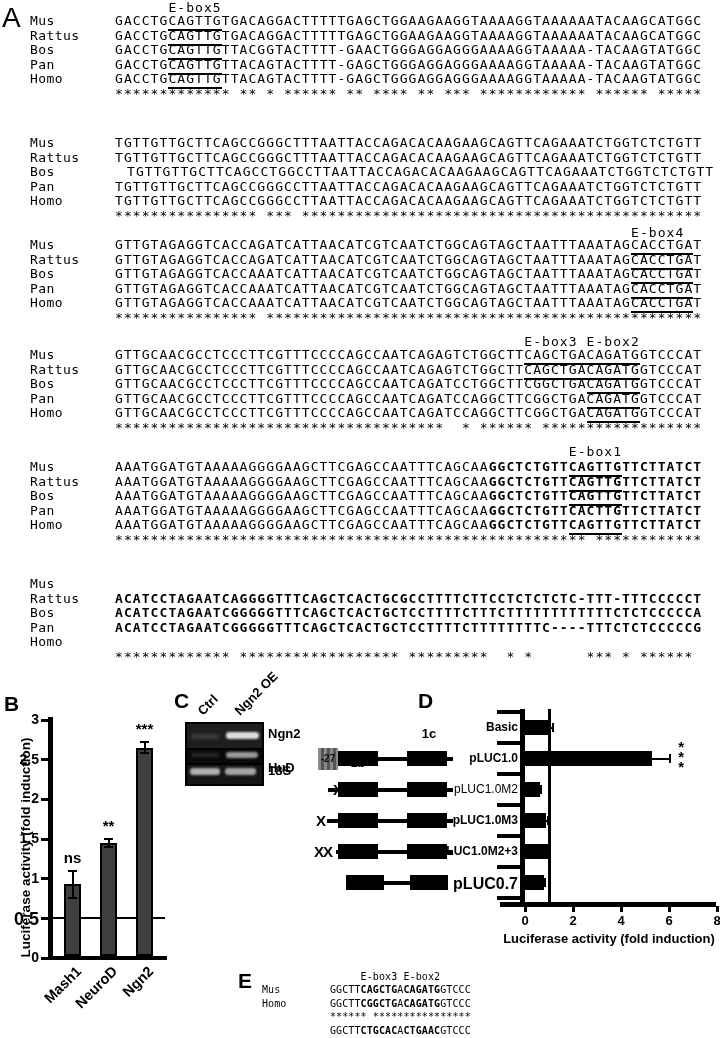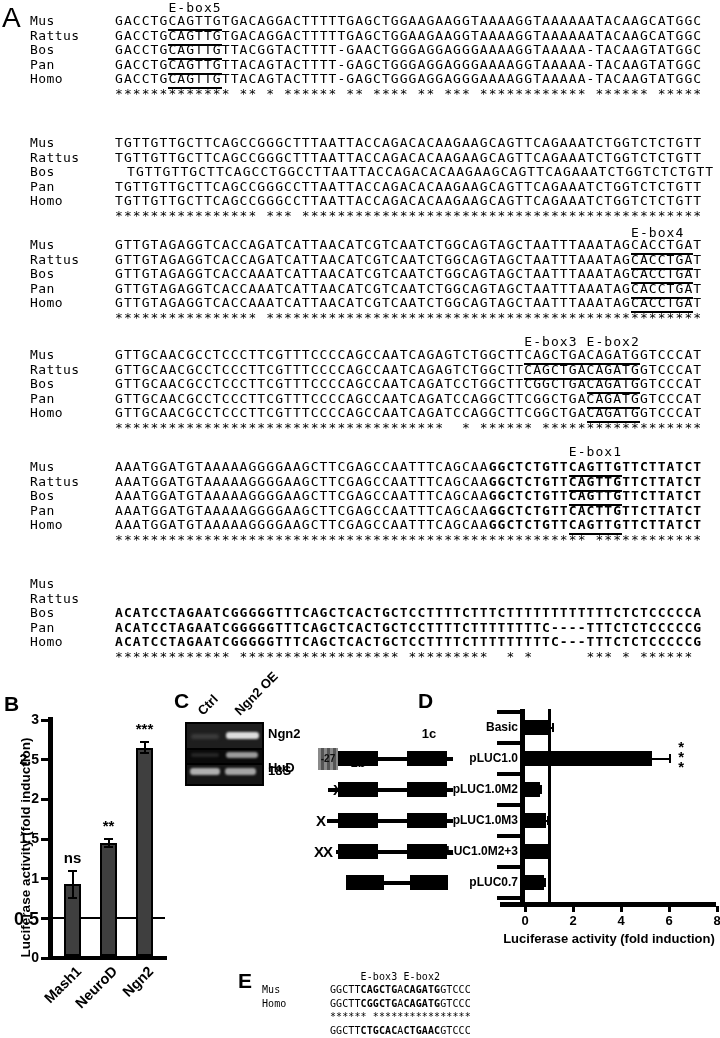--- a/index.html
+++ b/index.html
@@ -76,26 +76,26 @@
       <div class="mono" style="left: 115px; top: 474.5px;"><span>AAATGGATGTAAAAAGGGGAAGCTTCGAGCCAATTTCAGCAA</span><span class="b">GGCTCTGTT</span><span class="b u">CAGTTG</span><span class="b">TTCTTATCT</span></div>
       <div class="mono mono-name" style="left: 30px; top: 489px;">Bos</div>
       <div class="mono" style="left: 115px; top: 489px;"><span>AAATGGATGTAAAAAGGGGAAGCTTCGAGCCAATTTCAGCAA</span><span class="b">GGCTCTGTT</span><span class="b u">CAGTTG</span><span class="b">TTCTTATCT</span></div>
       <div class="mono mono-name" style="left: 30px; top: 503.5px;">Pan</div>
       <div class="mono" style="left: 115px; top: 503.5px;"><span>AAATGGATGTAAAAAGGGGAAGCTTCGAGCCAATTTCAGCAA</span><span class="b">GGCTCTGTTCACTTGTTCTTATCT</span></div>
       <div class="mono mono-name" style="left: 30px; top: 518px;">Homo</div>
       <div class="mono" style="left: 115px; top: 518px;"><span>AAATGGATGTAAAAAGGGGAAGCTTCGAGCCAATTTCAGCAA</span><span class="b">GGCTCTGTT</span><span class="b u">CAGTTG</span><span class="b">TTCTTATCT</span></div>
       <div class="mono" style="left: 115px; top: 532.5px;">***************************************************** ************</div>
       <div class="mono mono-name" style="left: 30px; top: 577px;">Mus</div>
       <div class="mono mono-name" style="left: 30px; top: 591.5px;">Rattus</div>
+      <div class="mono" style="left: 115px; top: 591.5px;"><span class="b">ACATCCTAGAATCAGGGGTTTCAGCTCACTGCGCCTTTTCTTCCTCTCTCTC-TTT-TTTCCCCCT</span></div>
       <div class="mono mono-name" style="left: 30px; top: 606px;">Bos</div>
       <div class="mono" style="left: 115px; top: 606px;"><span class="b">ACATCCTAGAATCGGGGGTTTCAGCTCACTGCTCCTTTTCTTTCTTTTTTTTTTTTCTCTCCCCCA</span></div>
       <div class="mono mono-name" style="left: 30px; top: 620.5px;">Pan</div>
       <div class="mono" style="left: 115px; top: 620.5px;"><span class="b">ACATCCTAGAATCGGGGGTTTCAGCTCACTGCTCCTTTTCTTTTTTTTC----TTTCTCTCCCCCG</span></div>
       <div class="mono mono-name" style="left: 30px; top: 635px;">Homo</div>
-      <div class="mono" style="left: 115px; top: 635px;"><span class="b">ACATCCTAGAATCGGGGGTTTCAGCTCACTGCTCCTTTTCTTTTTTTTTC---TTTCTCTCCCCCG</span></div>
       <div class="mono" style="left: 115px; top: 649.5px;">************* ****************** *********  * *      *** * ****** </div>
     </div>
 
   <div class="pletter" style="left:4px;top:692px">B</div>
   <div class="abs" style="left:-100px;top:840px;width:250px;text-align:center;font-weight:bold;font-size:13.5px;transform:rotate(-90deg);transform-origin:center">Luciferase activity (fold induction)</div>
   <div id="panelB" class="abs" style="inset:0">
       <div class="blk" style="left: 48px; top: 717px; width: 4.5px; height: 241px;"></div>
       <div class="blk" style="left: 48px; top: 955.5px; width: 119px; height: 4.5px;"></div>
       <div class="blk" style="left: 41px; top: 956.5px; width: 9px; height: 3px;"></div>
       <div class="abs" style="left: 12px; top: 949px; width: 27px; text-align: right; font-weight: bold; font-size: 14px;">0</div>
@@ -207,36 +207,36 @@
       <div class="blk" style="left: 551.6px; top: 723px; width: 2px; height: 9px;"></div>
       <div class="blk" style="left: 546.8px; top: 723px; width: 2px; height: 9px;"></div>
       <div class="abs" style="left: 393px; top: 750.5px; width: 125px; text-align: right; font-weight: bold; font-size: 12px;">pLUC1.0</div>
       <div class="abs" style="left: 525px; top: 751px; width: 127.2px; height: 15px; background: rgb(0, 0, 0);"></div>
       <div class="blk" style="left: 634.2px; top: 757.5px; width: 36px; height: 2px;"></div>
       <div class="blk" style="left: 669.2px; top: 754px; width: 2px; height: 9px;"></div>
       <div class="blk" style="left: 633.2px; top: 754px; width: 2px; height: 9px;"></div>
       <div class="abs" style="left: 678.2px; top: 741.5px; font-weight: bold; font-size: 15px; line-height: 10px;">*</div>
       <div class="abs" style="left: 678.2px; top: 751.5px; font-weight: bold; font-size: 15px; line-height: 10px;">*</div>
       <div class="abs" style="left: 678.2px; top: 761.5px; font-weight: bold; font-size: 15px; line-height: 10px;">*</div>
-      <div class="abs" style="left: 393px; top: 781.5px; width: 125px; text-align: right; font-weight: bold; font-size: 12px;">pLUC1.0M2</div>
+      <div class="abs" style="left: 393px; top: 781.5px; width: 125px; text-align: right; font-weight: normal; font-size: 12px;">pLUC1.0M2</div>
       <div class="abs" style="left: 525px; top: 782px; width: 14.88px; height: 15px; background: rgb(0, 0, 0);"></div>
       <div class="blk" style="left: 538.44px; top: 788.5px; width: 2.88px; height: 2px;"></div>
       <div class="blk" style="left: 540.32px; top: 785px; width: 2px; height: 9px;"></div>
       <div class="blk" style="left: 537.44px; top: 785px; width: 2px; height: 9px;"></div>
       <div class="abs" style="left: 393px; top: 812.5px; width: 125px; text-align: right; font-weight: bold; font-size: 12px;">pLUC1.0M3</div>
       <div class="abs" style="left: 525px; top: 813px; width: 21.12px; height: 15px; background: rgb(0, 0, 0);"></div>
       <div class="blk" style="left: 544.2px; top: 819.5px; width: 3.84px; height: 2px;"></div>
       <div class="blk" style="left: 547.04px; top: 816px; width: 2px; height: 9px;"></div>
       <div class="blk" style="left: 543.2px; top: 816px; width: 2px; height: 9px;"></div>
       <div class="abs" style="left: 393px; top: 843.5px; width: 125px; text-align: right; font-weight: bold; font-size: 12px;">pLUC1.0M2+3</div>
       <div class="abs" style="left: 525px; top: 844px; width: 22.8px; height: 15px; background: rgb(0, 0, 0);"></div>
       <div class="blk" style="left: 545.4px; top: 850.5px; width: 4.8px; height: 2px;"></div>
       <div class="blk" style="left: 549.2px; top: 847px; width: 2px; height: 9px;"></div>
       <div class="blk" style="left: 544.4px; top: 847px; width: 2px; height: 9px;"></div>
-      <div class="abs" style="left: 393px; top: 874.5px; width: 125px; text-align: right; font-weight: bold; font-size: 12px;">pLUC0.7</div>
+      <div class="abs" style="left: 393px; top: 874.5px; width: 125px; text-align: right; font-weight: bold; font-size: 16px;">pLUC0.7</div>
       <div class="abs" style="left: 525px; top: 875px; width: 18.72px; height: 15px; background: rgb(0, 0, 0);"></div>
       <div class="blk" style="left: 542.28px; top: 881.5px; width: 2.88px; height: 2px;"></div>
       <div class="blk" style="left: 544.16px; top: 878px; width: 2px; height: 9px;"></div>
       <div class="blk" style="left: 541.28px; top: 878px; width: 2px; height: 9px;"></div>
     </div>
   <div class="abs" style="left:498px;top:931px;width:222px;text-align:center;font-weight:bold;font-size:13px">Luciferase activity (fold induction)</div>
 
   <div class="pletter" style="left:238px;top:969px">E</div>
   <div id="panelE" class="abs" style="inset:0">
       <div class="monoE" style="left: 330px; top: 971px;"><span>     E-box3 E-box2</span></div>

